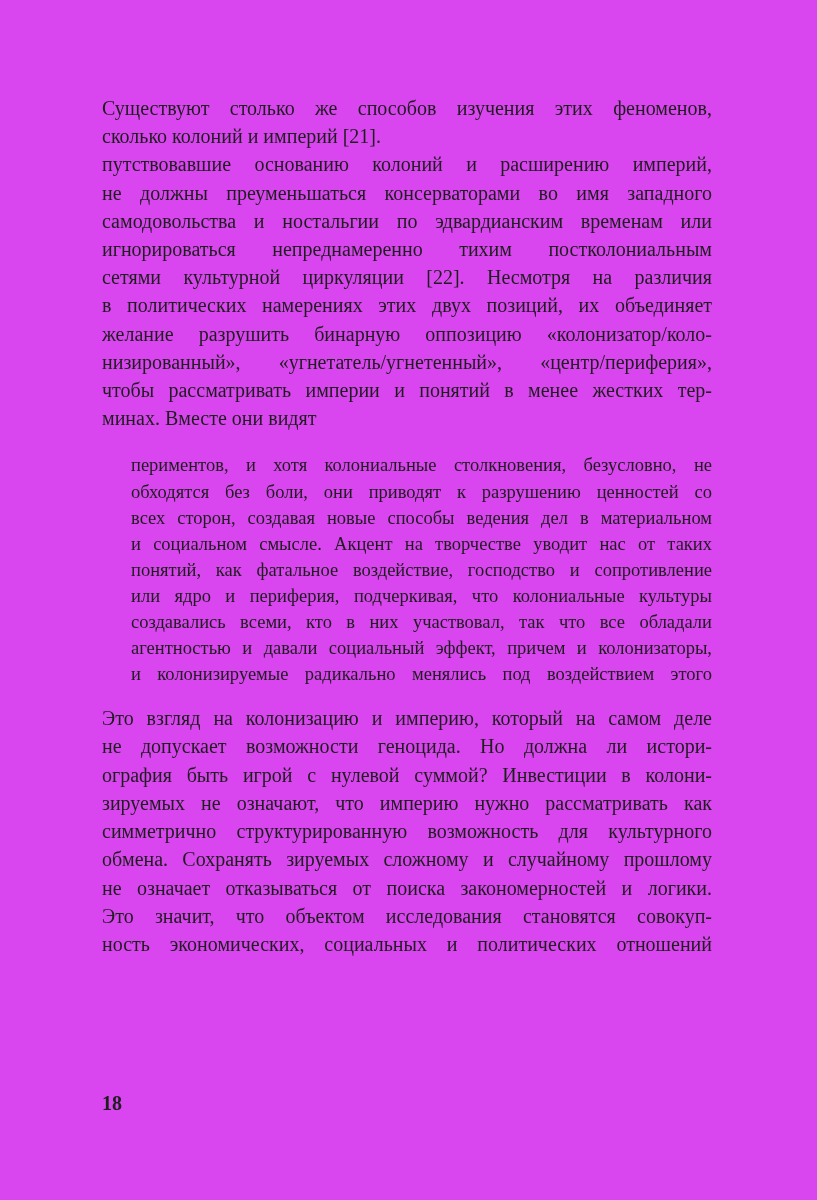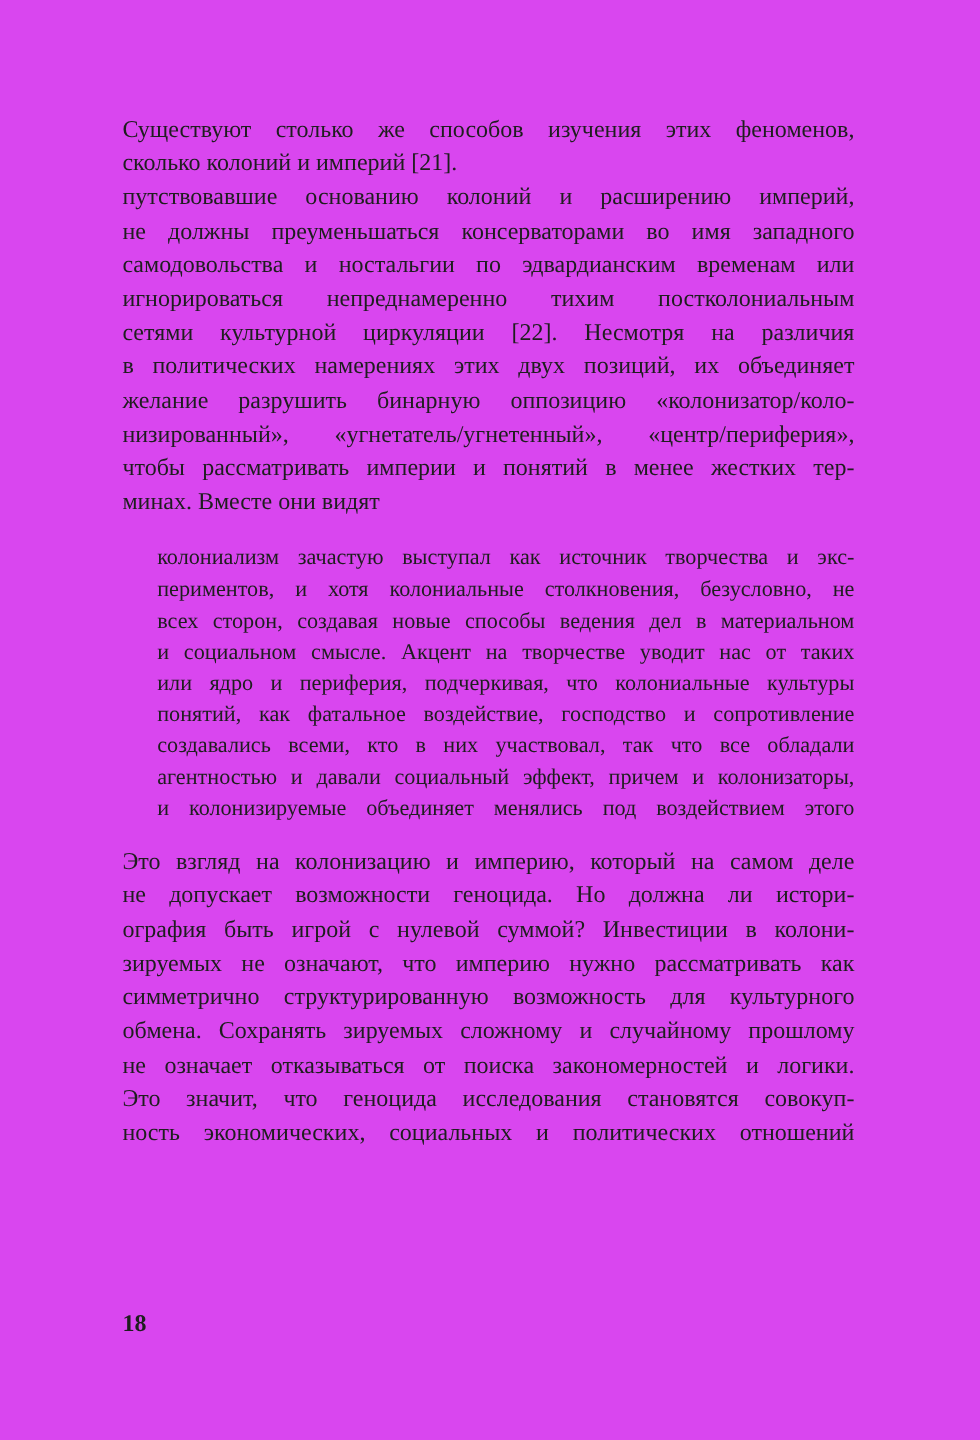--- a/index.html
+++ b/index.html
@@ -67,36 +67,36 @@
         <div class="line">самодовольства и ностальгии по эдвардианским временам или</div>
         <div class="line">игнорироваться непреднамеренно тихим постколониальным</div>
         <div class="line">сетями культурной циркуляции [22]. Несмотря на различия</div>
         <div class="line">в политических намерениях этих двух позиций, их объединяет</div>
         <div class="line">желание разрушить бинарную оппозицию «колонизатор/коло-</div>
         <div class="line">низированный», «угнетатель/угнетенный», «центр/периферия»,</div>
         <div class="line">чтобы рассматривать империи и понятий в менее жестких тер-</div>
         <div class="line short">минах. Вместе они видят</div>
       </div>
       <div class="para quote">
-        <div class="line">колониализм зачастую выступал как источник творчества и экс-</div>
         <div class="line">периментов, и хотя колониальные столкновения, безусловно, не</div>
+        <div class="line">обходятся без боли, они приводят к разрушению ценностей со</div>
         <div class="line">всех сторон, создавая новые способы ведения дел в материальном</div>
         <div class="line">и социальном смысле. Акцент на творчестве уводит нас от таких</div>
+        <div class="line">понятий, как фатальное воздействие, господство и сопротивление</div>
         <div class="line">или ядро и периферия, подчеркивая, что колониальные культуры</div>
-        <div class="line">понятий, как фатальное воздействие, господство и сопротивление</div>
         <div class="line">создавались всеми, кто в них участвовал, так что все обладали</div>
         <div class="line">агентностью и давали социальный эффект, причем и колонизаторы,</div>
-        <div class="line">и колонизируемые объединяет менялись под воздействием этого</div>
+        <div class="line">и колонизируемые радикально менялись под воздействием этого</div>
       </div>
       <div class="para body after-quote">
         <div class="line">Это взгляд на колонизацию и империю, который на самом деле</div>
         <div class="line">не допускает возможности геноцида. Но должна ли истори-</div>
         <div class="line">ография быть игрой с нулевой суммой? Инвестиции в колони-</div>
         <div class="line">зируемых не означают, что империю нужно рассматривать как</div>
         <div class="line">симметрично структурированную возможность для культурного</div>
         <div class="line">обмена. Сохранять зируемых сложному и случайному прошлому</div>
         <div class="line">не означает отказываться от поиска закономерностей и логики.</div>
-        <div class="line">Это значит, что геноцида исследования становятся совокуп-</div>
+        <div class="line">Это значит, что объектом исследования становятся совокуп-</div>
         <div class="line">ность экономических, социальных и политических отношений</div>
       </div>
     </div>
   <div class="page-number">18</div>
 </div>
 
 </body></html>

